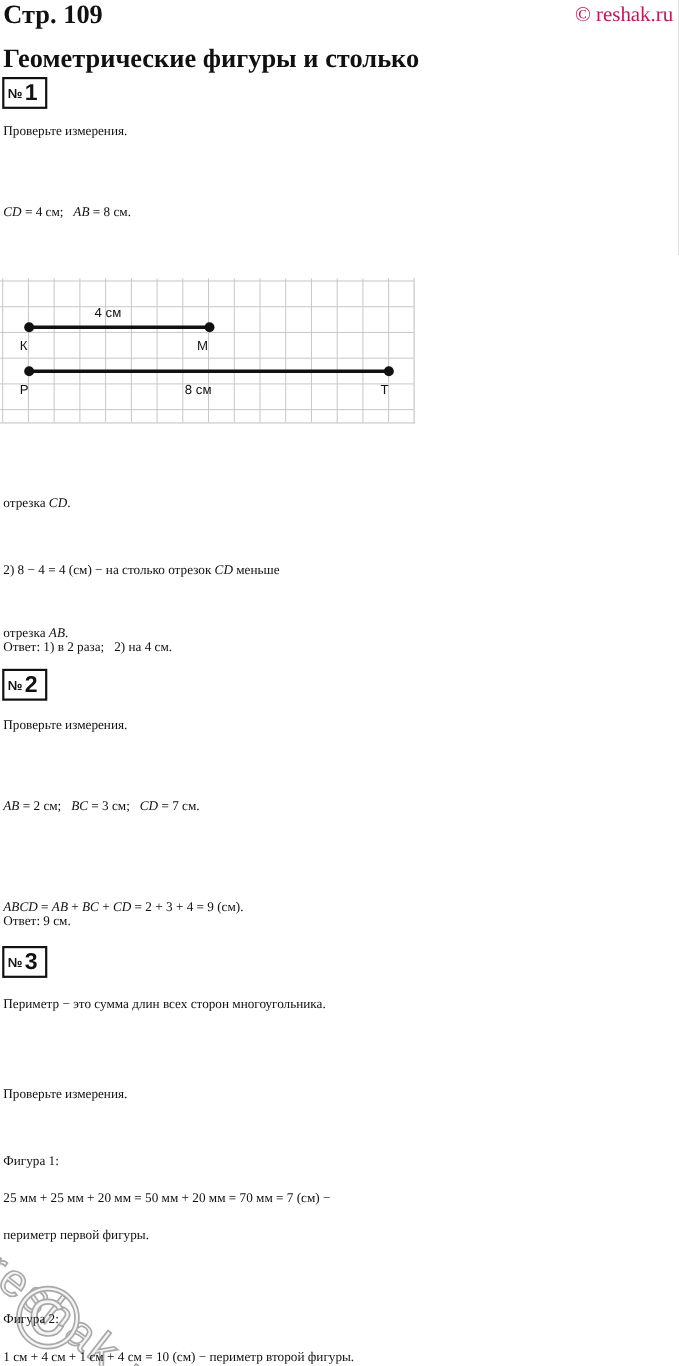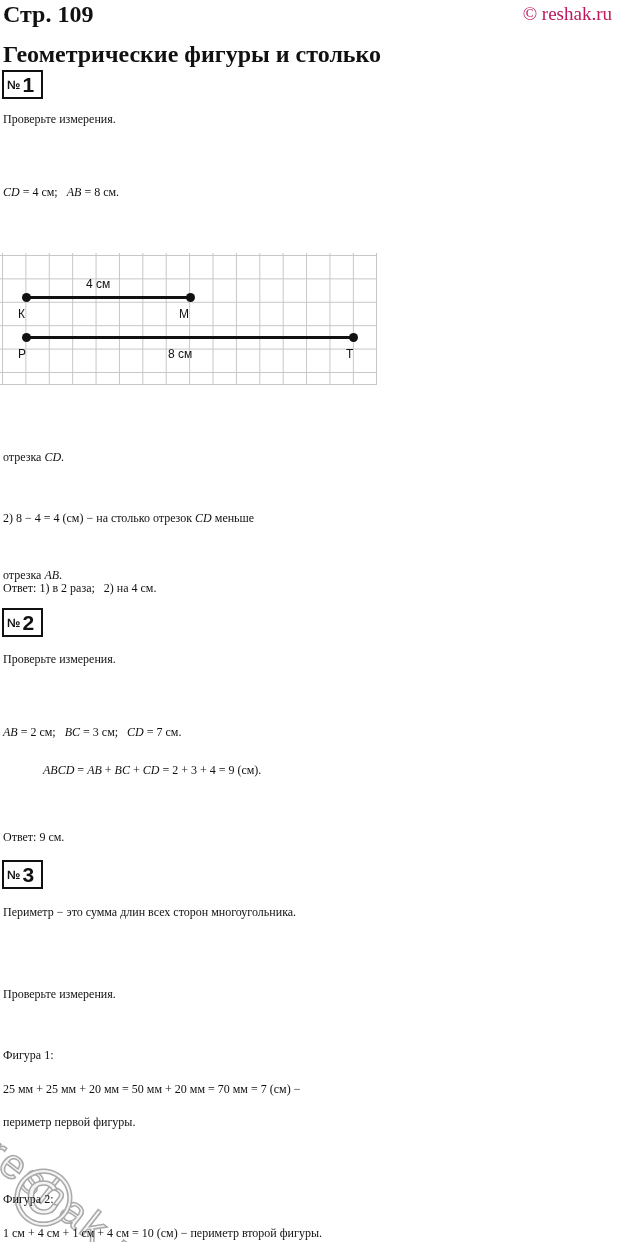--- a/index.html
+++ b/index.html
@@ -98,21 +98,21 @@
   <div class="line" style="top:507px;"><span>2) 8 − 4 = 4 (см) − на столько отрезок </span><span class="it">CD</span><span> меньше</span></div>
   <div class="line" style="top:524px;margin-top:40px;"><span>отрезка </span><span class="it">AB</span><span>.</span></div>
   <div class="line" style="top:577px;">Ответ: 1) в 2 раза;   2) на 4 см.</div>
 
   <div class="badge" style="top:608px;">
     <span class="no">№</span>
     <span class="num">2</span>
   </div>
   <div class="line" style="top:648px;">Проверьте измерения.</div>
   <div class="line" style="top:721px;"><span class="it">AB</span><span> = 2 см;   </span><span class="it">BC</span><span> = 3 см;   </span><span class="it">CD</span><span> = 7 см.</span></div>
-  <div class="line" style="top:759px;margin-left:40px;"><span class="it">ABCD</span><span> = </span><span class="it">AB</span><span> + </span><span class="it">BC</span><span> + </span><span class="it">CD</span><span> = 2 + 3 + 4 = 9 (см).</span></div>
+  <div class="line" style="top:813px;"><span class="it">ABCD</span><span> = </span><span class="it">AB</span><span> + </span><span class="it">BC</span><span> + </span><span class="it">CD</span><span> = 2 + 3 + 4 = 9 (см).</span></div>
   <div class="line" style="top:826px;">Ответ: 9 см.</div>
 
   <div class="badge" style="top:860px;">
     <span class="no">№</span>
     <span class="num">3</span>
   </div>
   <div class="line" style="top:901px;">Периметр − это сумма длин всех сторон многоугольника.</div>
   <div class="line" style="top:983px;">Проверьте измерения.</div>
   <div class="line" style="top:1044px;">Фигура 1:</div>
   <div class="line" style="top:1078px;">25 мм + 25 мм + 20 мм = 50 мм + 20 мм = 70 мм = 7 (см) −</div>

